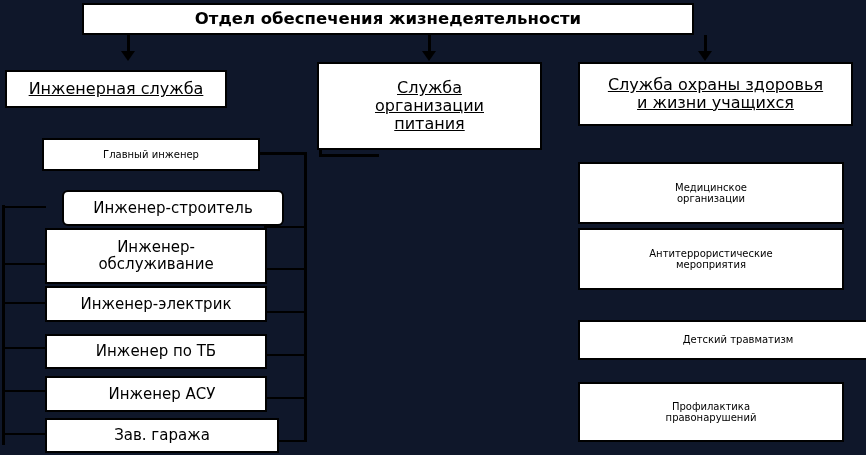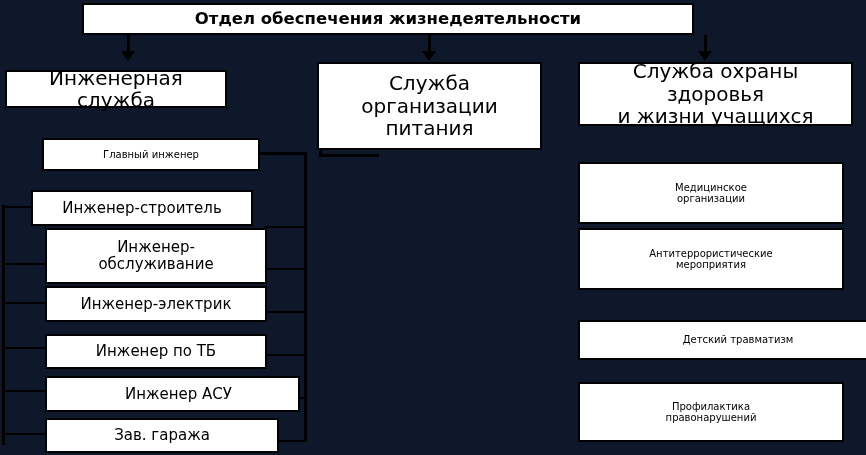--- a/index.html
+++ b/index.html
@@ -29,21 +29,21 @@
     color: #000000;
     line-height: 1.12;
     padding: 1px 4px;
     z-index: 3;
   }
   .node-title {
     font-weight: bold;
     font-size: 16.5px;
     border-width: 2px;
   }
-  .node-lvl2 { font-size: 20px; }
+  .node-lvl2 { font-size: 16px; text-decoration: underline; }
   .node-lvl3 { font-size: 10px; }
   .node-eng  { font-size: 15px; }
 
   
   .vline, .hline {
     position: absolute;
     background: #000000;
     z-index: 1;
   }
   .vline { width: 3px; }
@@ -89,30 +89,30 @@
   <div class="node node-lvl3" style="left:42px; top:138px; width:218px; height:33px;">Главный инженер</div>
 
   <div class="hline" style="left:260px; top:152px; width:47px;"></div>
   <div class="vline" style="left:304px; top:152px; height:290px;"></div>
 
   <div class="vline" style="left:319px; top:124px; height:33px;"></div>
   <div class="hline" style="left:319px; top:154px; width:60px;"></div>
 
   <div class="vline" style="left:2px; top:205px; height:240px;"></div>
 
-  <div class="node node-eng" style="left:31px; top:190px; width:222px; height:36px;">Инженер-строитель</div>
+  <div class="node node-eng" style="left:62px; top:190px; width:222px; height:36px;border-radius:6px;">Инженер-строитель</div>
 
   <div class="node node-eng twoline" style="left:45px; top:228px; width:222px; height:56px;">Инженер-
 обслуживание</div>
 
   <div class="node node-eng" style="left:45px; top:286px; width:222px; height:36px;">Инженер-электрик</div>
 
   <div class="node node-eng" style="left:45px; top:334px; width:222px; height:35px;">Инженер по ТБ</div>
 
-  <div class="node node-eng" style="left:45px; top:376px; width:255px; height:36px;padding-left:16px;">Инженер АСУ</div>
+  <div class="node node-eng" style="left:45px; top:376px; width:222px; height:36px;padding-left:16px;">Инженер АСУ</div>
 
   <div class="node node-eng" style="left:45px; top:418px; width:234px; height:35px;">Зав. гаража</div>
 
   <div class="hline thin" style="left:2px; top:206px; width:44px;"></div>
   <div class="hline thin" style="left:2px; top:263px; width:44px;"></div>
   <div class="hline thin" style="left:2px; top:302px; width:44px;"></div>
   <div class="hline thin" style="left:2px; top:347px; width:44px;"></div>
   <div class="hline thin" style="left:2px; top:390px; width:44px;"></div>
   <div class="hline thin" style="left:2px; top:433px; width:44px;"></div>
 

